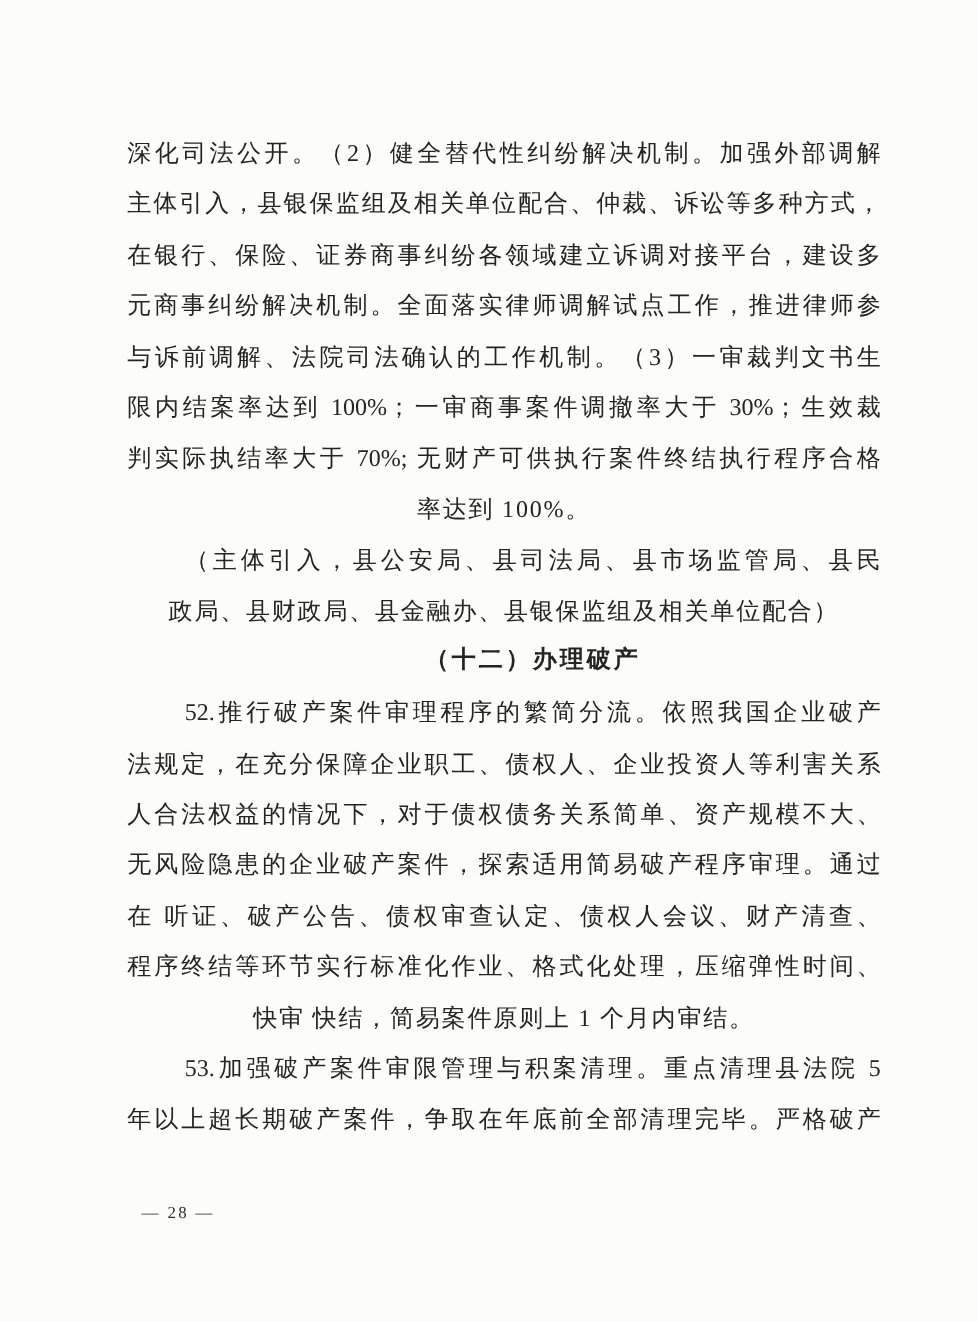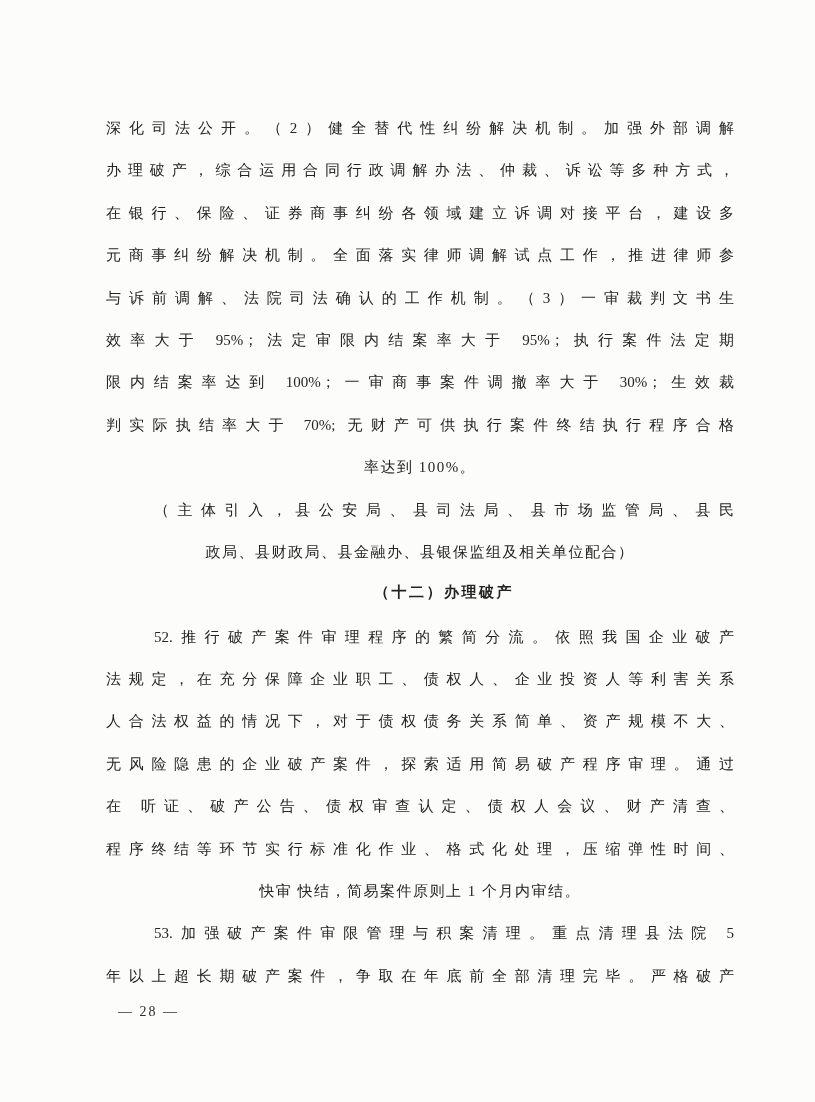--- a/index.html
+++ b/index.html
@@ -14,21 +14,21 @@
     height: 1102px;
     background: #fcfcfb;
     overflow: hidden;
     color: #242424;
   }
   .doc-body {
     position: absolute;
     left: 106px;
     top: 107px;
     width: 628px;
-    font-size: 15px;
+    font-size: 20px;
   }
   .line {
     height: 42.4px;
     line-height: 42.4px;
     letter-spacing: 1.5px;
     white-space: nowrap;
     text-align: center;
   }
   .line.justify {
     white-space: normal;
@@ -54,25 +54,24 @@
     color: #2e2e2e;
     line-height: 24px;
   }
 </style>
 </head>
 <body>
 
 <div class="page">
   <main class="doc-body">
     <div class="line justify">深化司法公开。（2）健全替代性纠纷解决机制。加强外部调解</div>
-    <div class="line justify">办理破产，综合运用合同行政调解办法、仲裁、诉讼等多种方式，</div>
+    <div class="line justify">主体引入，县银保监组及相关单位配合、仲裁、诉讼等多种方式，</div>
     <div class="line justify">在银行、保险、证券商事纠纷各领域建立诉调对接平台，建设多</div>
     <div class="line justify">元商事纠纷解决机制。全面落实律师调解试点工作，推进律师参</div>
     <div class="line justify">与诉前调解、法院司法确认的工作机制。（3）一审裁判文书生</div>
-    <div class="line justify">效率大于 95%；法定审限内结案率大于 95%；执行案件法定期</div>
     <div class="line justify">限内结案率达到 100%；一审商事案件调撤率大于 30%；生效裁</div>
     <div class="line justify">判实际执结率大于 70%; 无财产可供执行案件终结执行程序合格</div>
     <div class="line">率达到 100%。</div>
     <div class="line justify indent">（主体引入，县公安局、县司法局、县市场监管局、县民</div>
     <div class="line">政局、县财政局、县金融办、县银保监组及相关单位配合）</div>
     <div class="line heading indent">（十二）办理破产</div>
     <div class="line justify indent">52.推行破产案件审理程序的繁简分流。依照我国企业破产</div>
     <div class="line justify">法规定，在充分保障企业职工、债权人、企业投资人等利害关系</div>
     <div class="line justify">人合法权益的情况下，对于债权债务关系简单、资产规模不大、</div>
     <div class="line justify">无风险隐患的企业破产案件，探索适用简易破产程序审理。通过</div>

